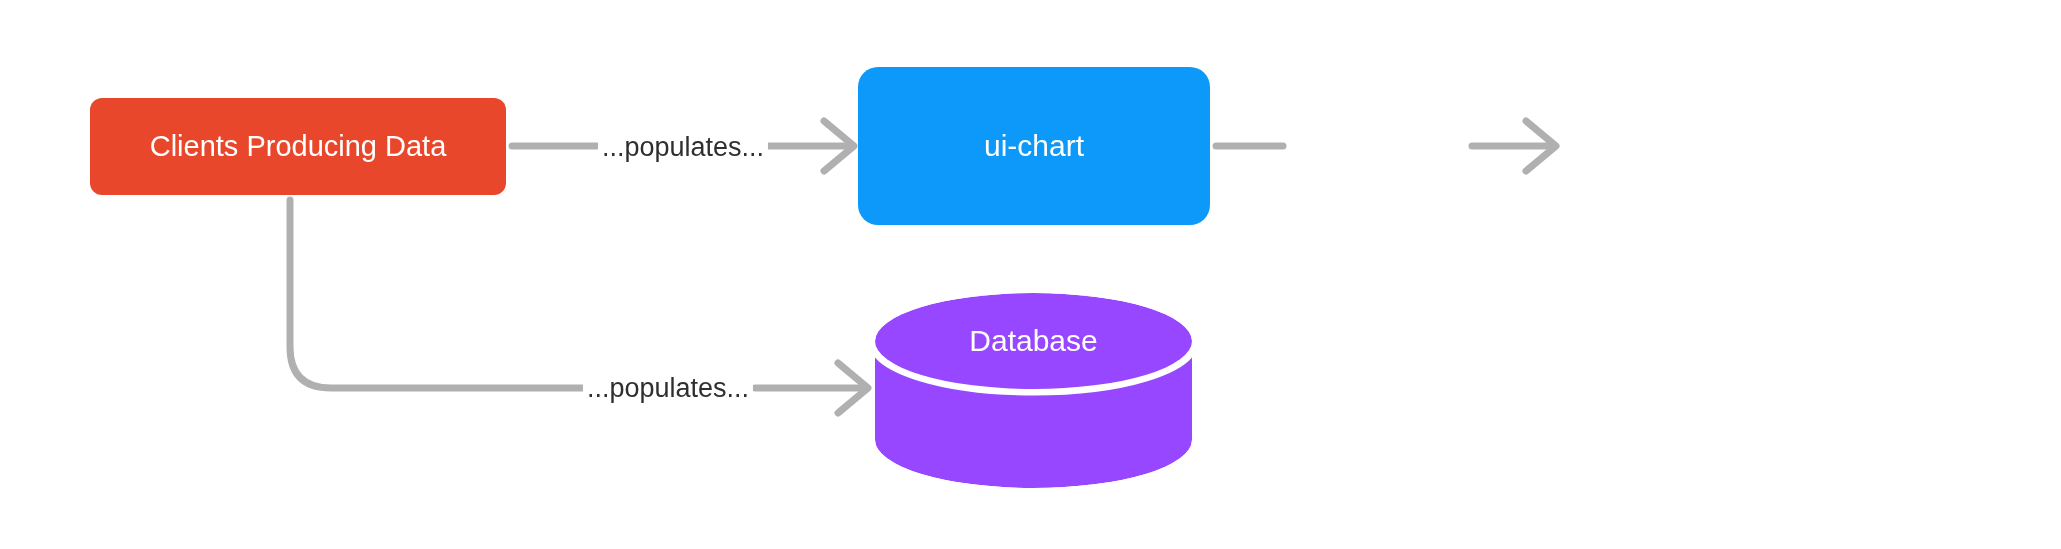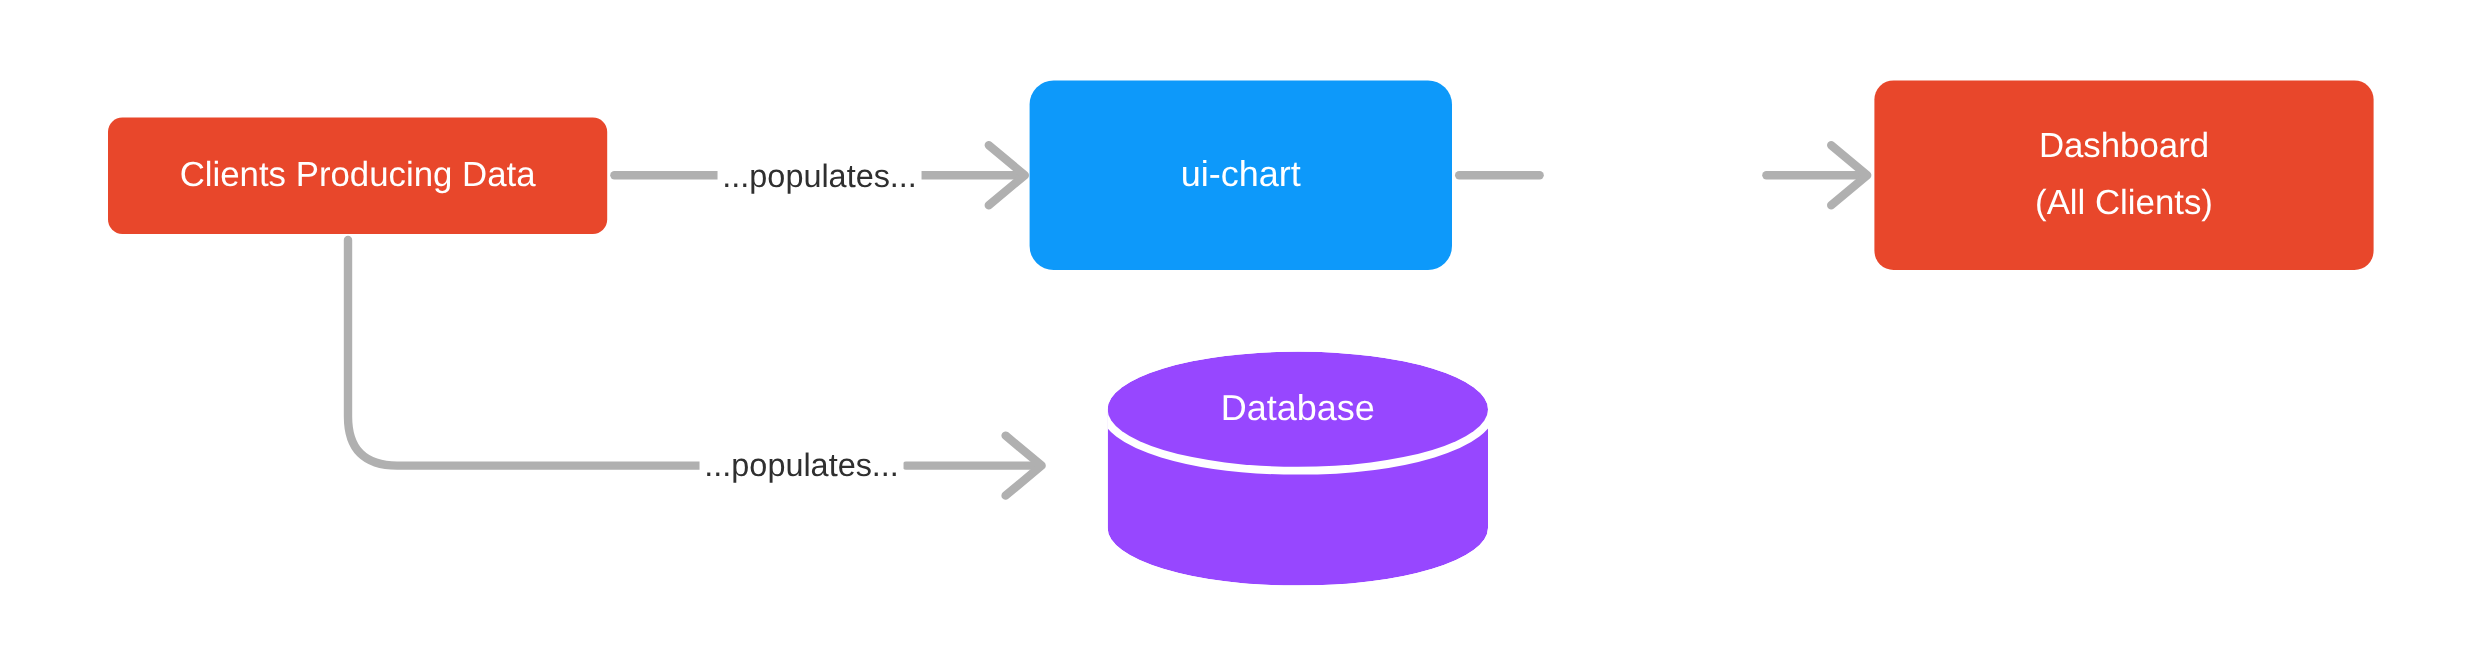--- a/index.html
+++ b/index.html
@@ -49,21 +49,20 @@
   .node-dashboard {
     left: 1562px; top: 67px; width: 416px; height: 158px;
     background: var(--node-red, #E8472B);
     border-radius: 16px;
     font-size: 29px; font-weight: 500;
     line-height: 47px;
   }
   .node-database {
     left: 875px; top: 293px; width: 317px; height: 195px;
     background: transparent;
-    margin-left: 48px;
   }
   .node-database svg { position: absolute; inset: 0; }
   .database-label {
     position: absolute;
     left: 0; top: 0; width: 317px; height: 96px;
     display: flex; align-items: center; justify-content: center;
     color: var(--node-text-color, #FFFFFF);
     font-size: 30px; font-weight: 500;
   }
   .edge-label {
@@ -103,24 +102,20 @@
   </svg>
 
   <div class="node node-device">
     <span>Clients Producing Data</span>
   </div>
 
   <div class="node node-uichart">
     <span>ui-chart</span>
   </div>
 
-  <div class="node node-dashboard">
-    <span>Dashboard</span>
-    <span>(All Clients)</span>
-  </div>
 
   <div class="node node-database">
     <svg viewBox="0 0 317 195" width="317" height="195" xmlns="http://www.w3.org/2000/svg">
       <defs>
         <clipPath id="cyl-clip">
           <path d="M0 48 V147 A158.5 48 0 0 0 317 147 V48 A158.5 48 0 0 0 0 48 Z"></path>
         </clipPath>
       </defs>
       <g clip-path="url(#cyl-clip)">
         <path d="M0 48 V147 A158.5 48 0 0 0 317 147 V48 A158.5 48 0 0 1 0 48 Z" fill="var(--node-purple, #9747FF)"></path>

